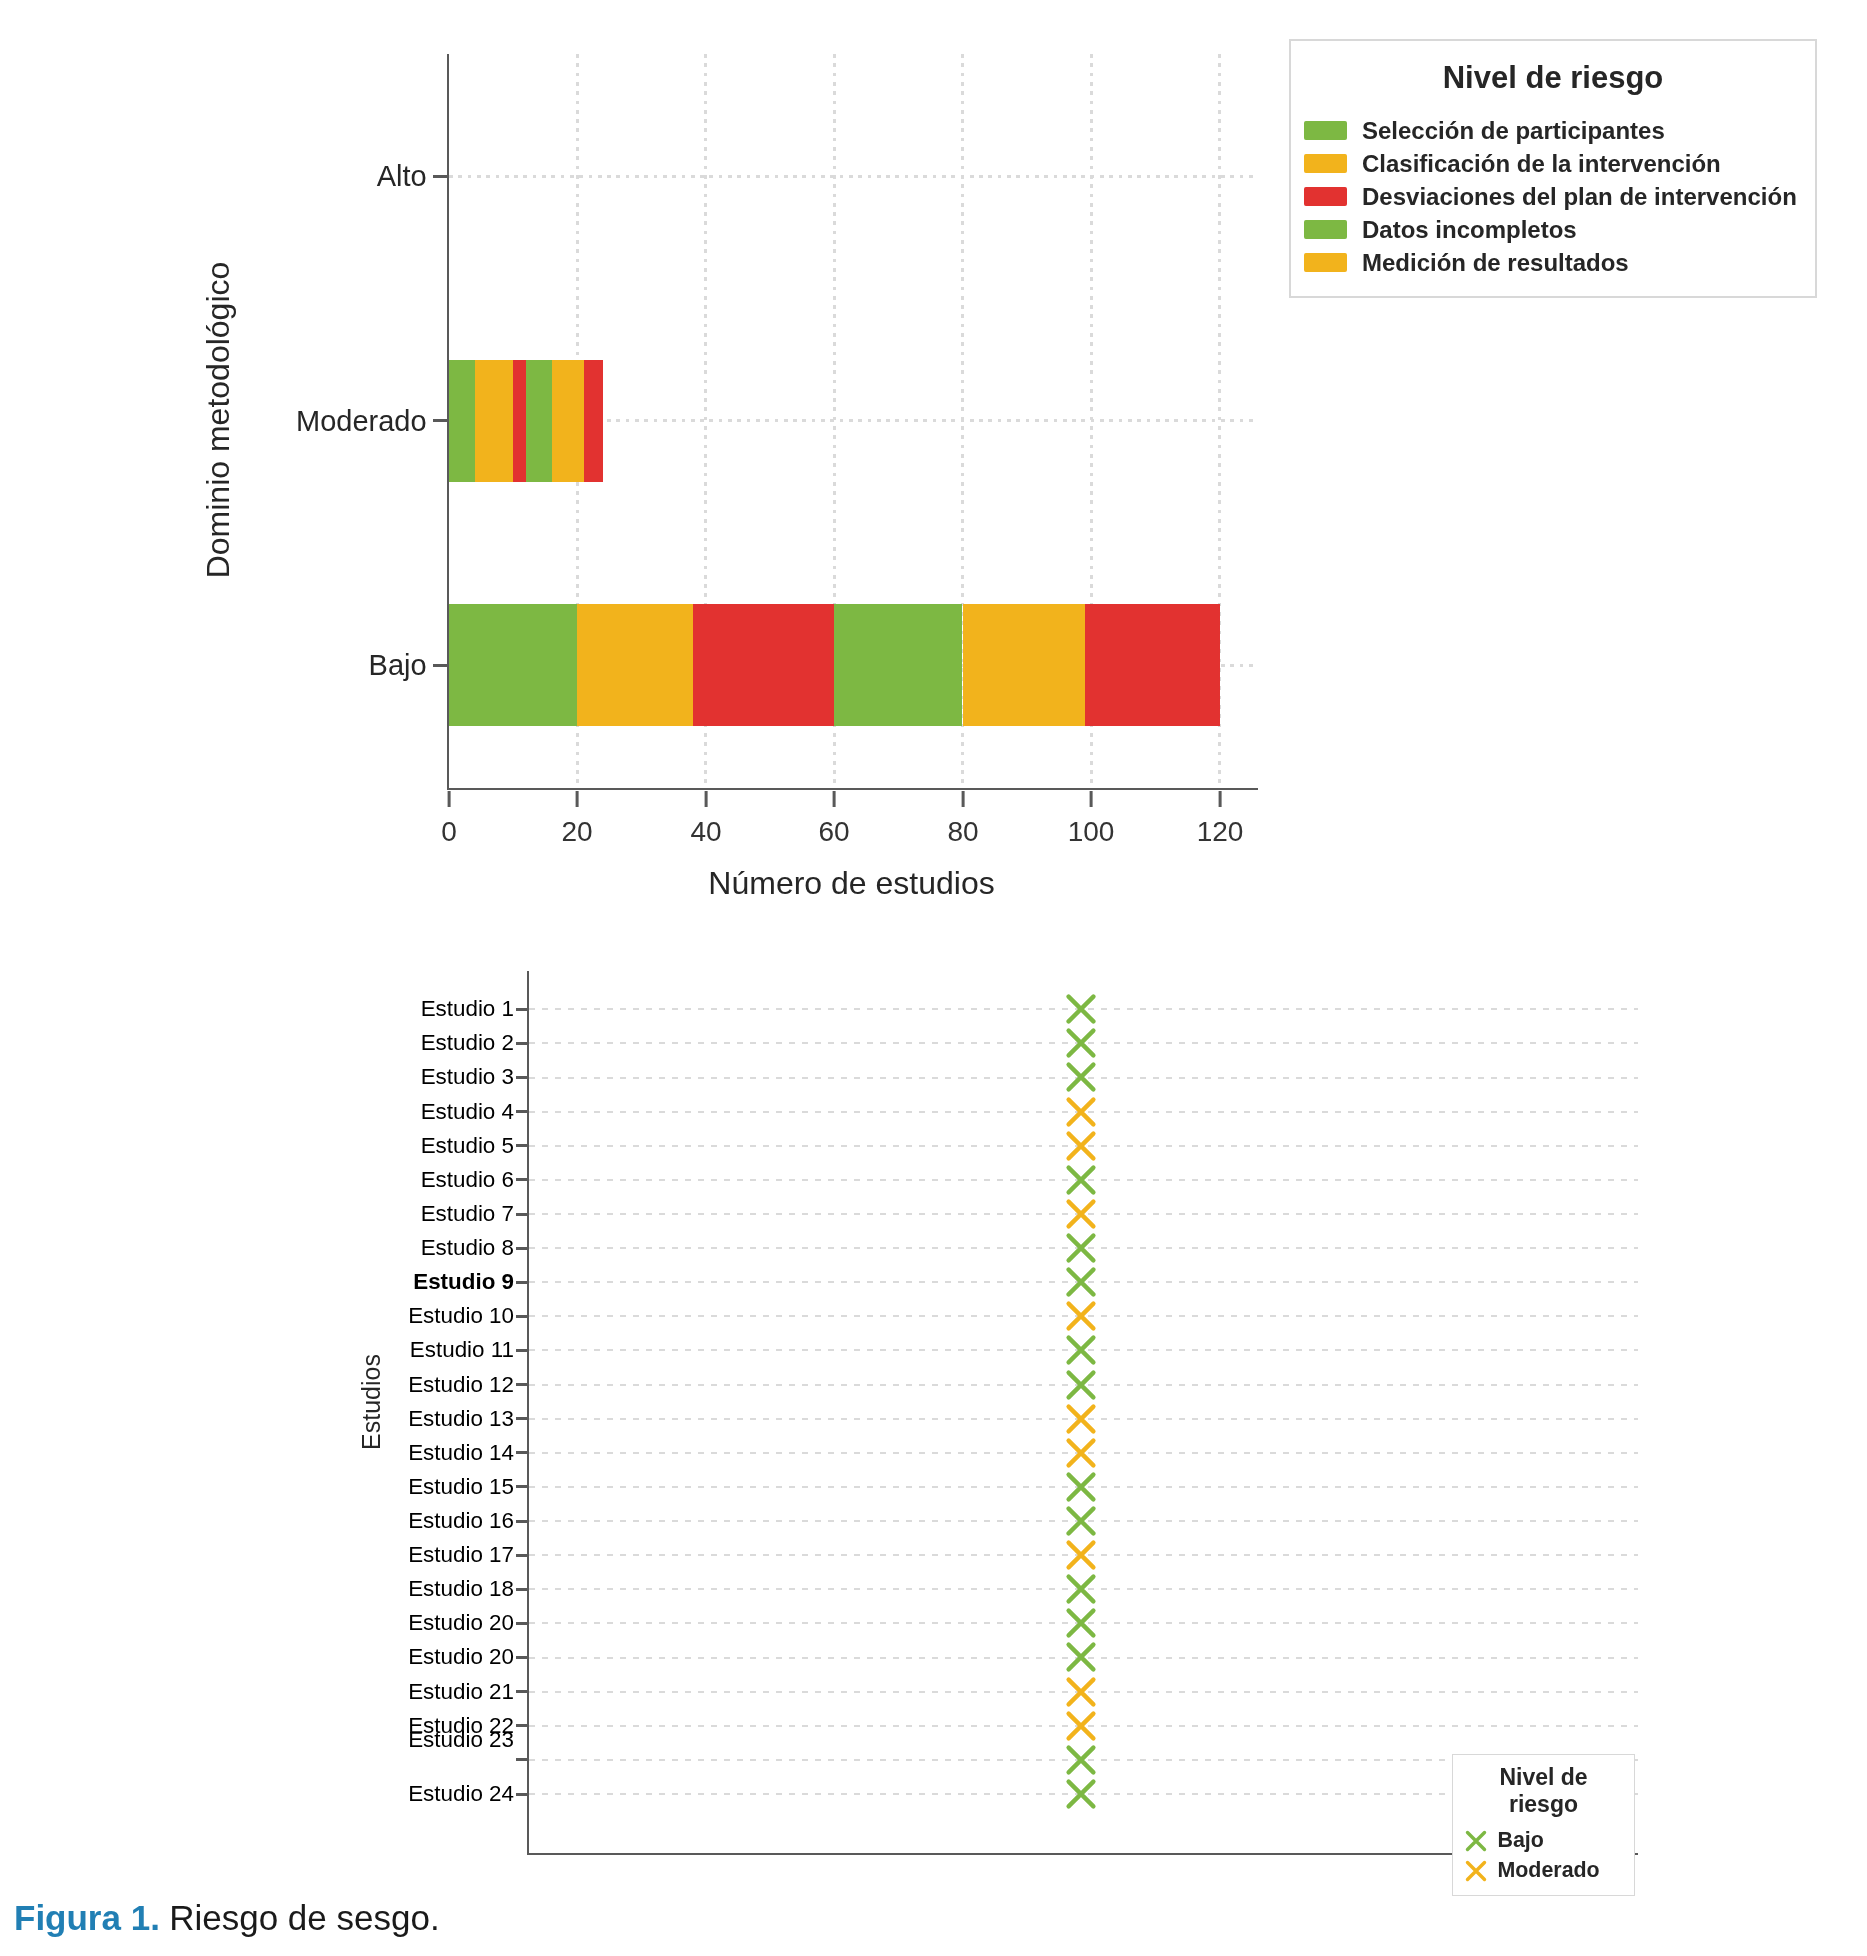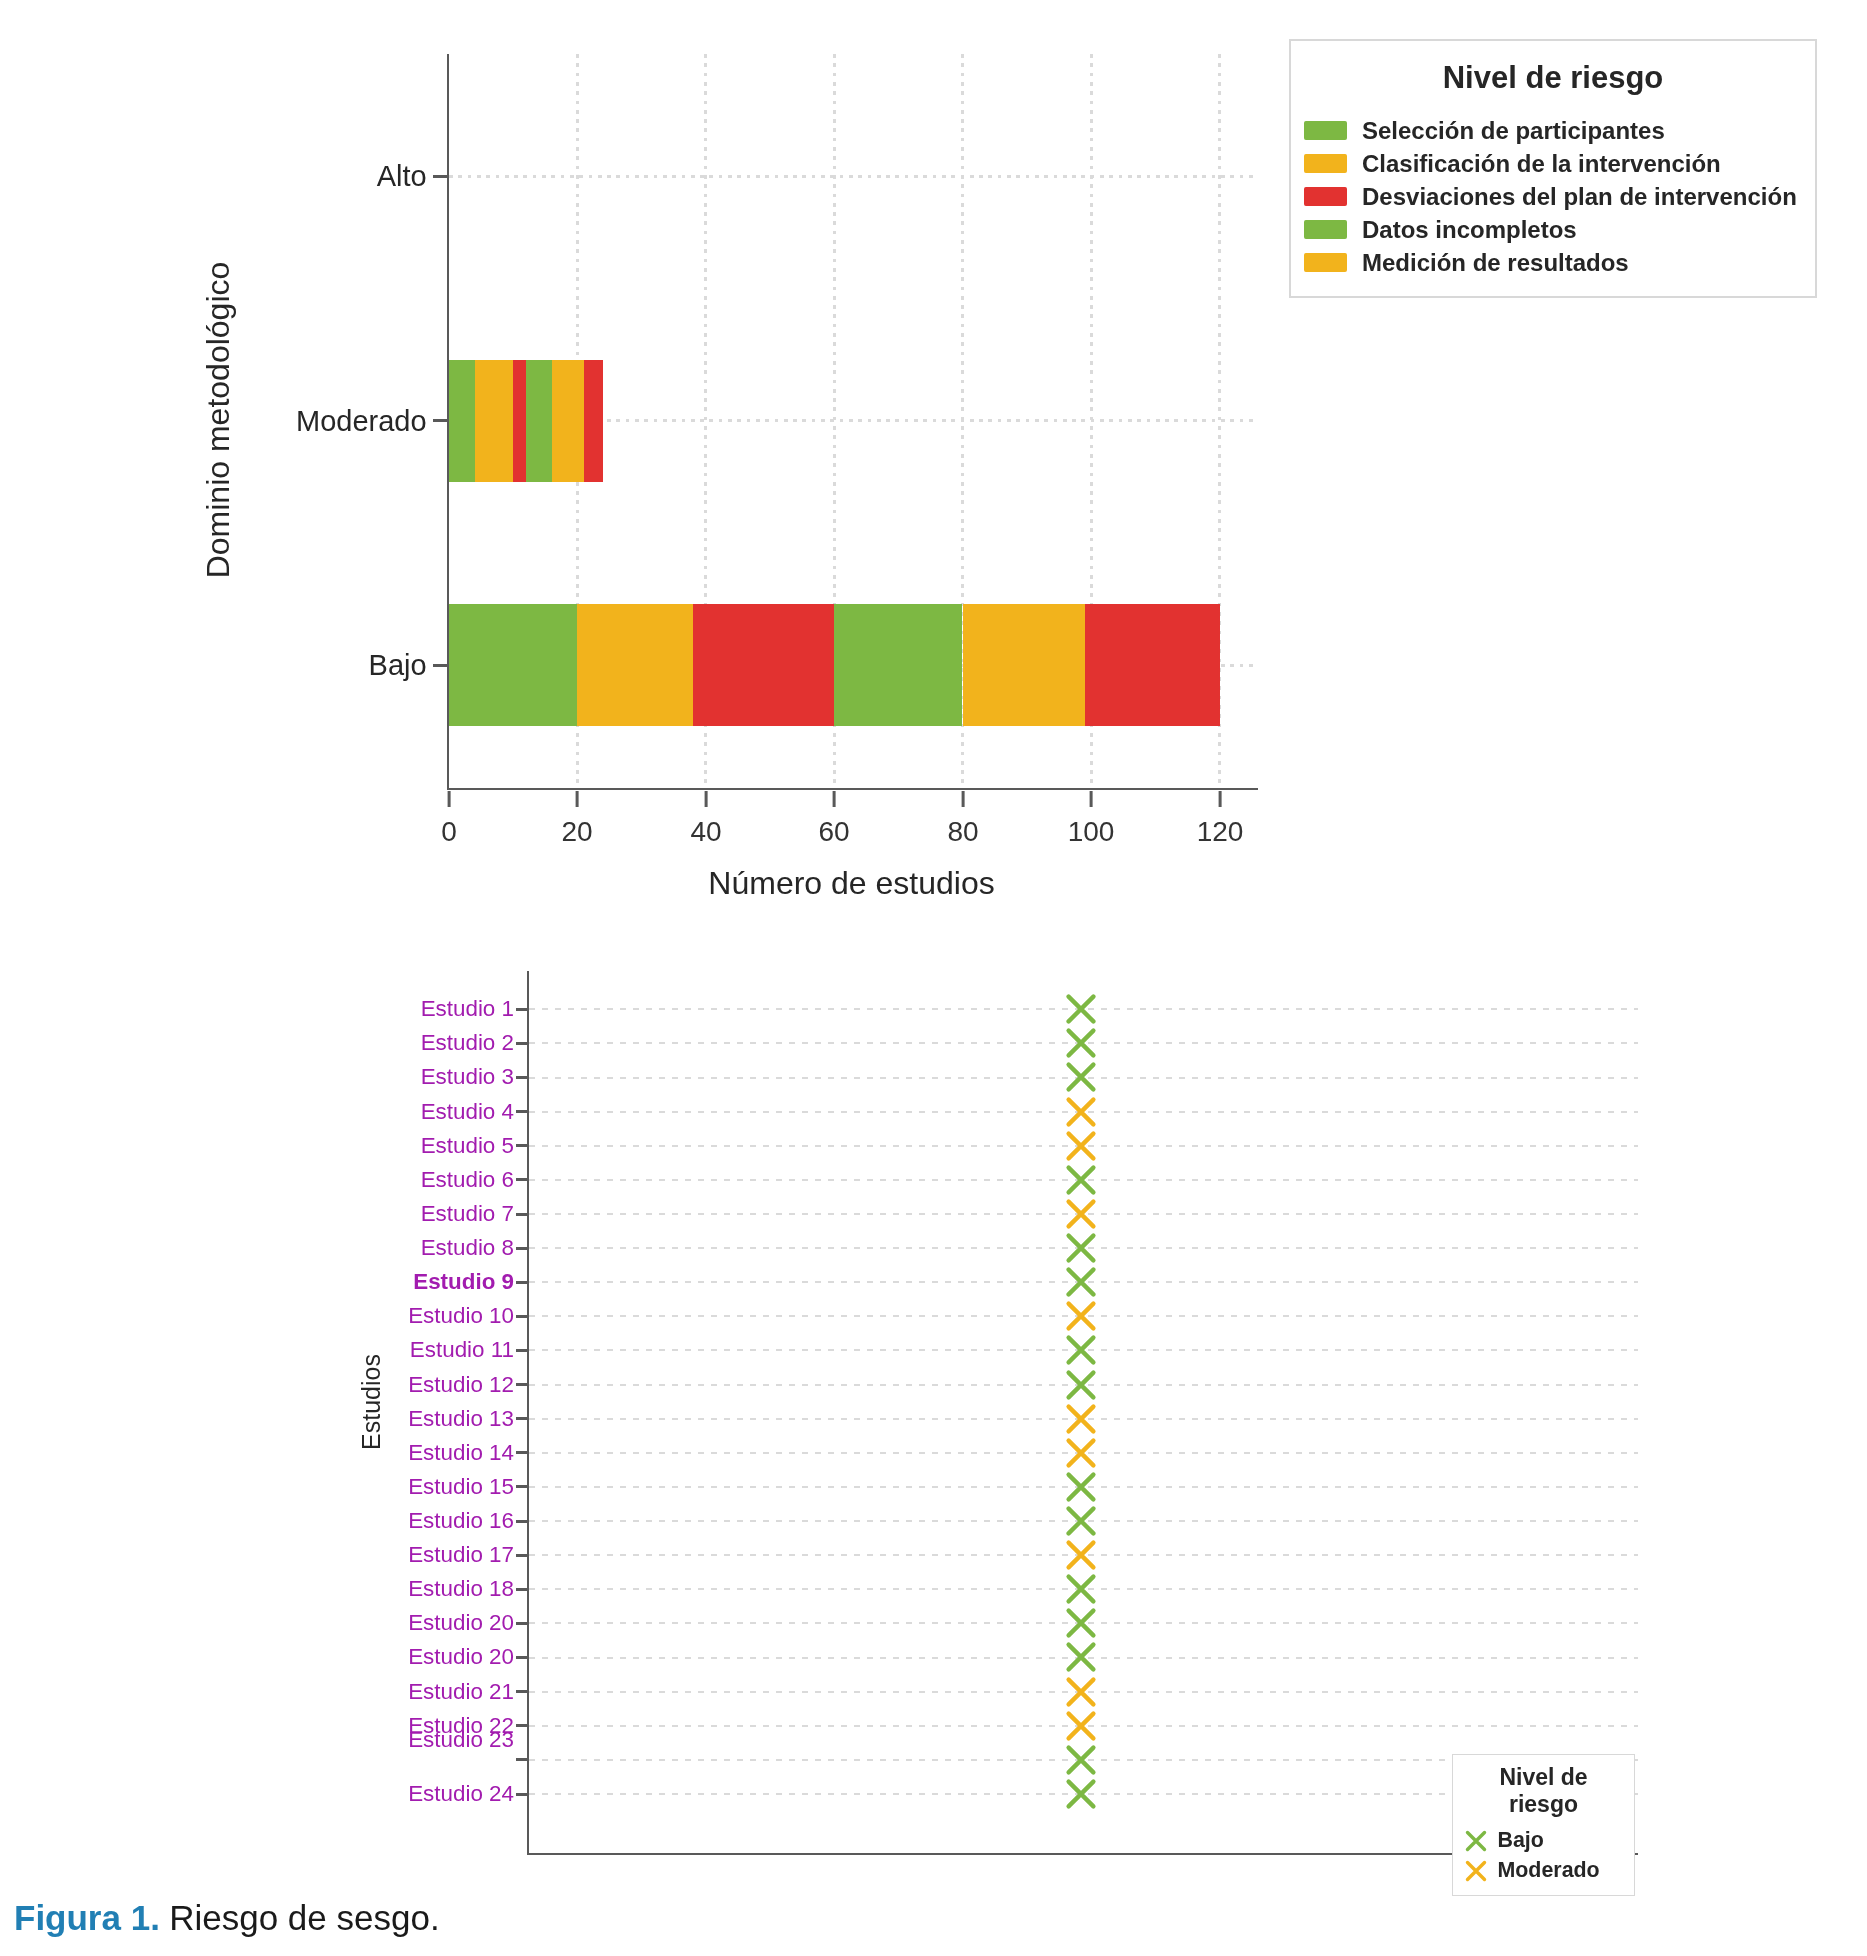--- a/index.html
+++ b/index.html
@@ -12,21 +12,21 @@
            background:repeating-linear-gradient(to bottom, var(--grid,#d9d9d9) 0 3.7px, transparent 3.7px 9.3px); }
   .hgrid { position:absolute; left:0; right:0; height:2.8px;
            background:repeating-linear-gradient(to right, var(--grid,#d9d9d9) 0 3.7px, transparent 3.7px 9.3px); }
   .row-grid { position:absolute; left:0; right:0; height:1.9px;
            background:repeating-linear-gradient(to right, var(--grid,#e0e0e0) 0 6.5px, transparent 6.5px 13px); }
   .xtick { position:absolute; bottom:-18.6px; width:2.8px; height:16px; background:var(--axis,#595959); transform:translateX(-50%); }
   .xtick-label { position:absolute; bottom:-60px; transform:translateX(-50%); font-size:28px; color:#333; }
   .ytickdash { position:absolute; left:-16px; width:16px; height:2.8px; background:var(--axis,#595959); }
   .row-tick { position:absolute; left:-13px; width:13px; height:2.8px; background:var(--axis,#595959); }
   .cat-label { position:absolute; right:calc(100% + 22.4px); transform:translateY(-50%); font-size:29px; white-space:nowrap; color:#262626; }
-  .row-label { position:absolute; right:calc(100% + 15px); transform:translateY(-50%); font-size:22.4px; white-space:nowrap; color:#a21caf; }
+  .row-label { position:absolute; right:calc(100% + 15px); transform:translateY(-50%); font-size:22.4px; white-space:nowrap; color:#000000; }
   .bar-seg { position:absolute; height:122px; }
   .marker { position:absolute; transform:translate(-50%,-50%); line-height:0; }
 
   
   .ylab { position:absolute; white-space:nowrap; transform:translate(-50%,-50%) rotate(-90deg); }
   .ylab-top { left:218px; top:420px; font-size:32px; }
   .ylab-bottom { left:371px; top:1402px; font-size:25px; }
   .xlab { position:absolute; left:447px; width:809px; top:865px; text-align:center; font-size:32px; }
 
   

